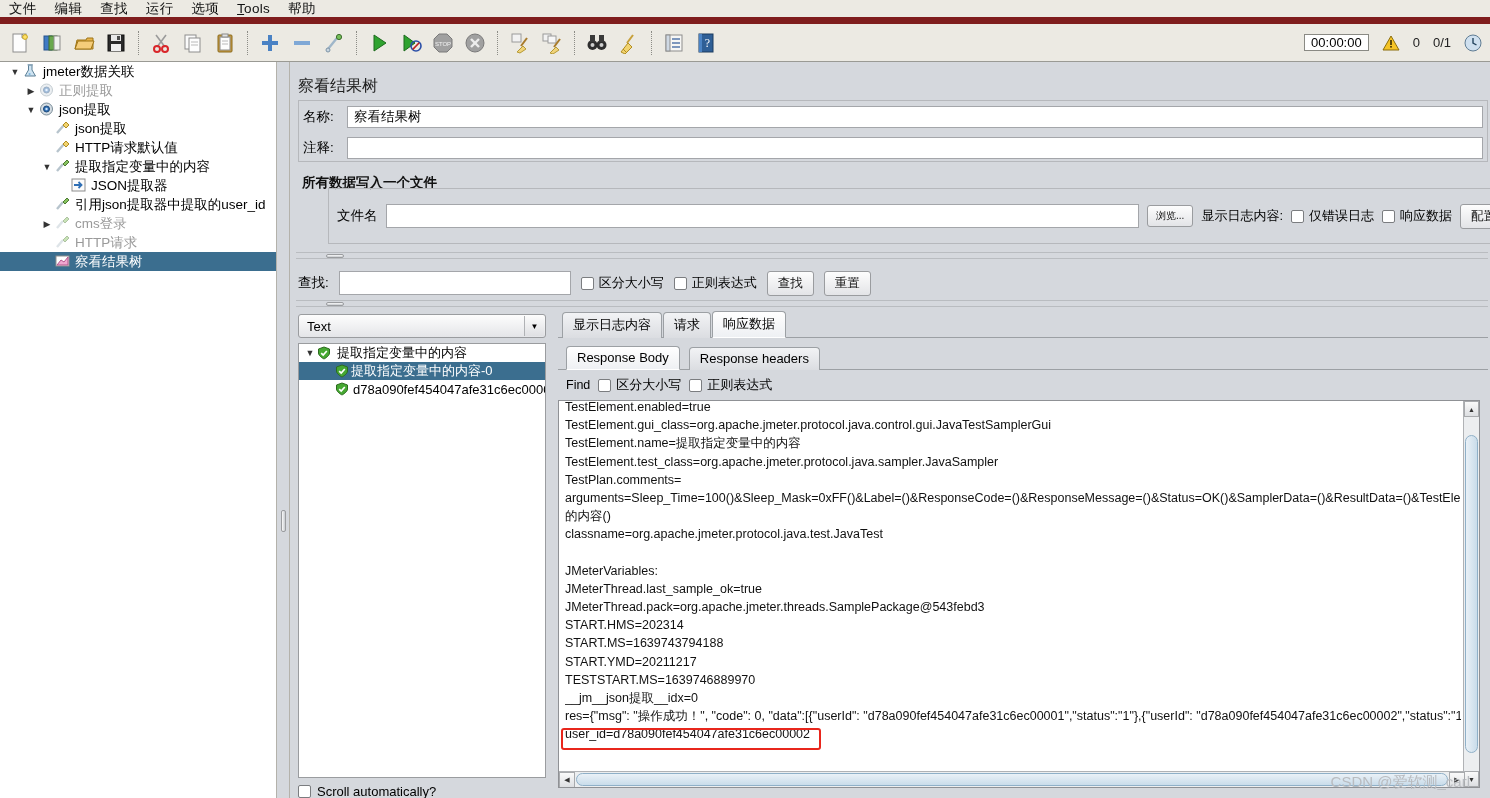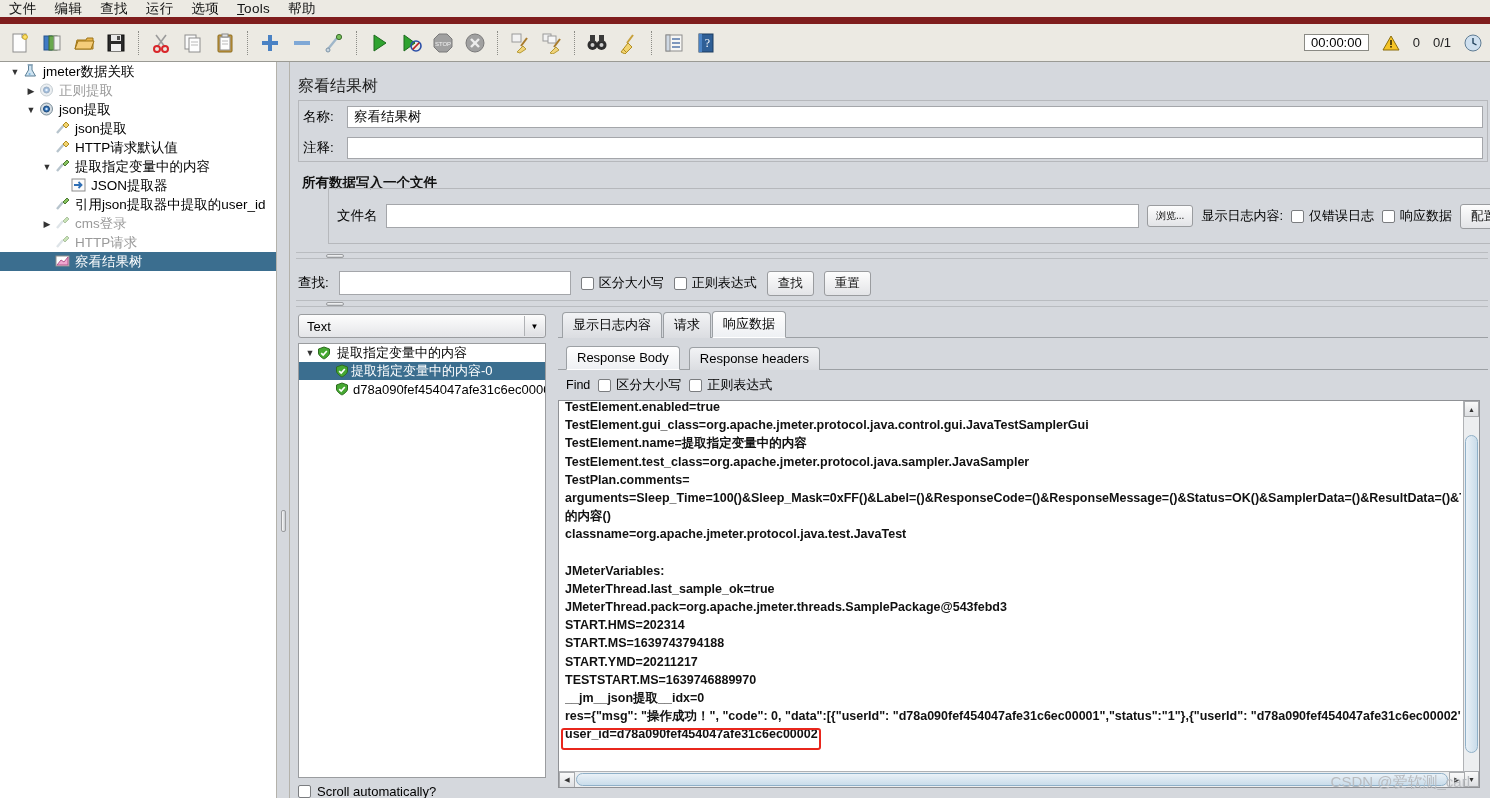--- a/index.html
+++ b/index.html
@@ -190,21 +190,21 @@
   .bodybox {
     margin-top: 4px; width: 922px; height: 388px;
     background: #fff; border: 1px solid #8f9195; position: relative; overflow: hidden;
   }
   .bodytext {
     position: absolute; left: 6px; top: -3px; right: 18px;
     font-family: "Liberation Sans", "DejaVu Sans", sans-serif;
     font-size: 12.5px; line-height: 18.2px; color: #111;
     white-space: pre;
   }
-  .bodytext div { height: 18.2px; overflow: hidden; font-weight: bold; }
+  .bodytext div { height: 18.2px; overflow: hidden; }
   .redbox {
     position: absolute; border: 2px solid #e8261c; border-radius: 3px;
     pointer-events: none;
   }
 
   
   .vsb {
     position: absolute; right: 0; top: 0; width: 16px; bottom: 0;
     background: #eceef0; border-left: 1px solid #b0b2b5;
   }

